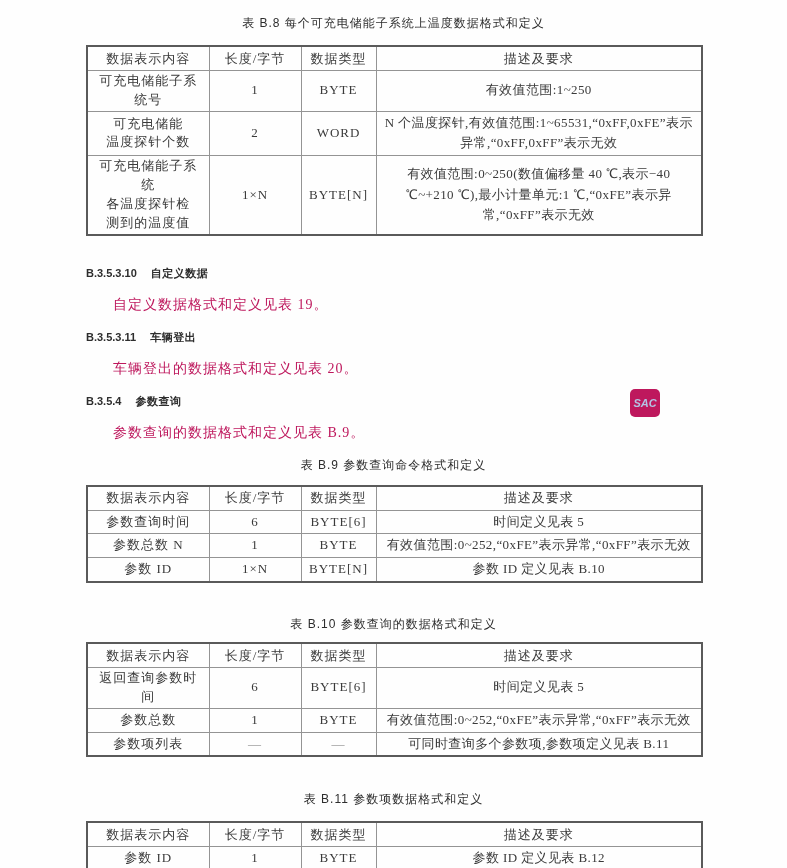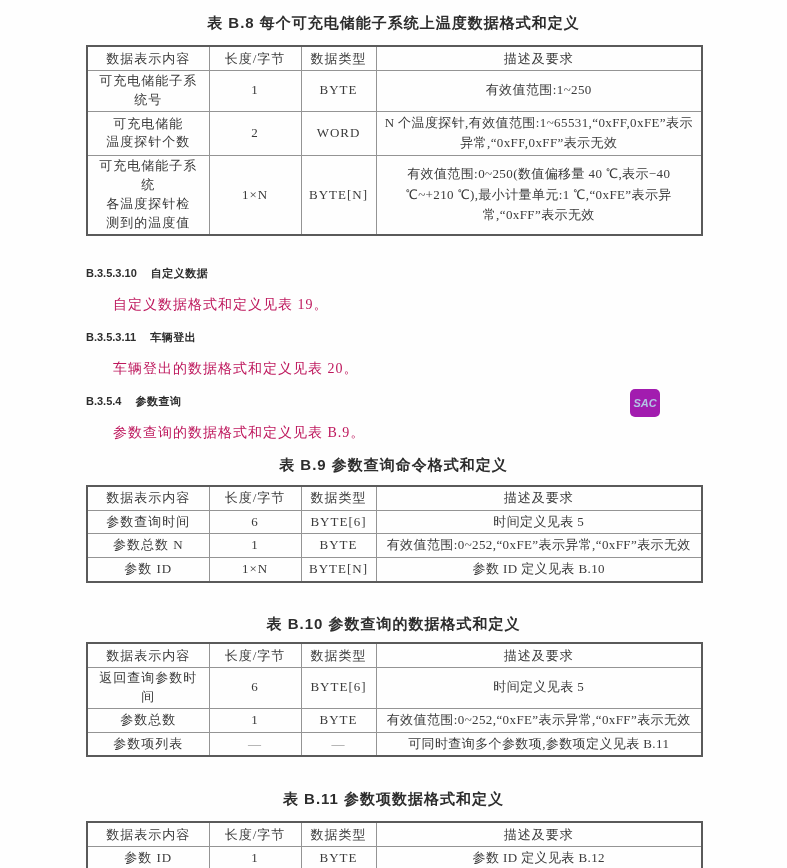--- a/index.html
+++ b/index.html
@@ -9,22 +9,22 @@
     margin:0 auto;
     background:#fefefe;
     overflow:hidden;
     color:#3a3a3a;
     font-family:"Liberation Serif", serif;
   }
   .content { position:absolute; left:86px; top:0; width:615px; }
 
   .tbl-title {
     font-family:"Liberation Sans", sans-serif;
-    font-weight:700;
-    font-size:15px;
+    font-weight:400;
+    font-size:12px;
     color:#2d2d2d;
     text-align:center;
     letter-spacing:1px;
     line-height:18px;
   }
   .t-b8-title  { margin-top:14px; }
   .t-b9-title  { margin-top:14px; }
   .t-b10-title { margin-top:32px; }
   .t-b11-title { margin-top:33px; }
 
@@ -73,21 +73,21 @@
     line-height:18px;
     text-indent:27px;
     letter-spacing:1px;
     color:#be185d;
   }
 
   .watermark {
     position:absolute;
     left:630px; top:389px;
     width:30px; height:28px;
-    background:#a21caf;
+    background:#be185d;
     border-radius:5px;
     display:flex; align-items:center; justify-content:center;
     font-family:"Liberation Sans", sans-serif;
     font-style:italic;
     font-weight:700;
     font-size:11px;
     color:#b3c4e4;
   }
 </style>
 </head>

